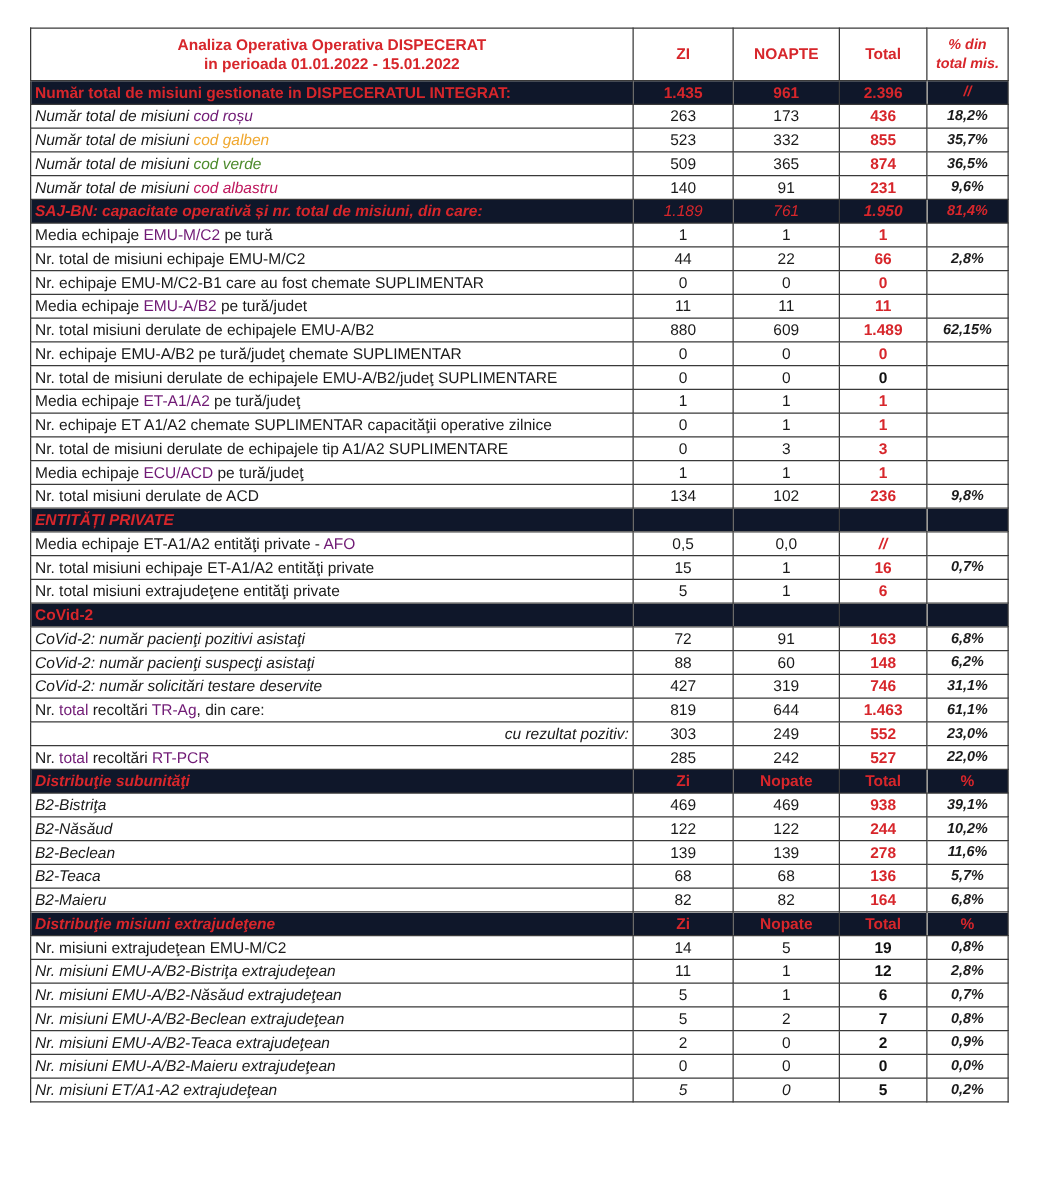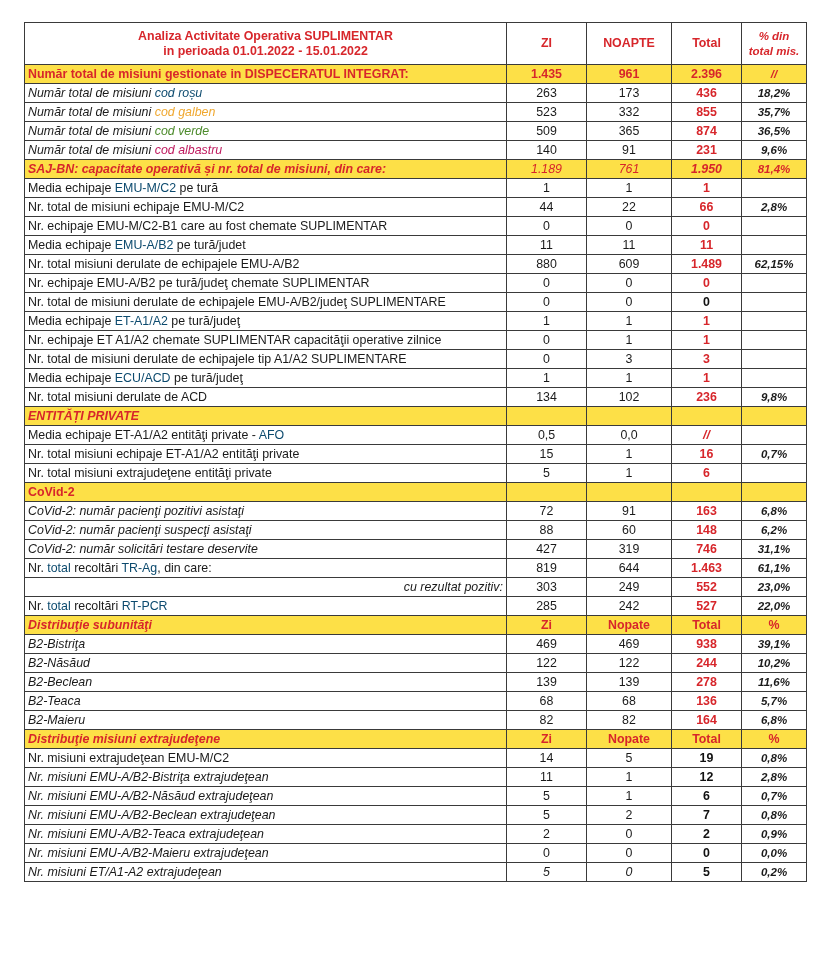--- a/index.html
+++ b/index.html
@@ -15,49 +15,49 @@
     white-space: nowrap; overflow: hidden; line-height: 17px;
   }
   col.c-label { width: 482px; }
   col.c-zi { width: 80px; }
   col.c-noapte { width: 85px; }
   col.c-total { width: 70px; }
   col.c-pct { width: 65px; }
   td.num { text-align: center; }
   tr.head td { height: 41px; line-height: 15px; font-weight: bold; color: #d7262b; text-align: center; font-size: 12.4px; }
   tr.head td.pct-h { font-style: italic; font-size: 11.5px; }
-  tr.section td { background: #fde047; }
+  tr.section td { background: #0f172a; }
   .red { color: #d7262b; }
   .bold { font-weight: bold; }
   .ital { font-style: italic; }
   td.total { font-weight: bold; color: #d7262b; margin-top: 15px; }
   td.total.black { color: #111; }
   td.pct { font-weight: bold; font-style: italic; font-size: 11.5px; text-align: center; }
   td.pct.red-pct { color: #d7262b; }
-  .hl-red { color: #0c4a6e; }
+  .hl-red { color: #701a75; }
   .hl-yellow { color: #f0a830; }
   .hl-green { color: #4c8a2b; }
   .hl-blue { color: #be185d; }
   td.right { text-align: right; padding-right: 4px; }
 </style>
 </head>
 <body>
 
 <table class="report">
   <colgroup>
     <col class="c-label">
       <col class="c-zi">
       <col class="c-noapte">
       <col class="c-total">
       <col class="c-pct">
   </colgroup>
   <tbody id="tbody">
     <tr class="head">
       <td>
-        <div>Analiza Activitate Operativa SUPLIMENTAR</div>
+        <div>Analiza Operativa Operativa DISPECERAT</div>
         <div>in perioada 01.01.2022 - 15.01.2022</div>
       </td>
       <td>ZI</td>
       <td>NOAPTE</td>
       <td>Total</td>
       <td class="pct-h">
         <div>% din</div>
         <div>total mis.</div>
       </td>
     </tr>

